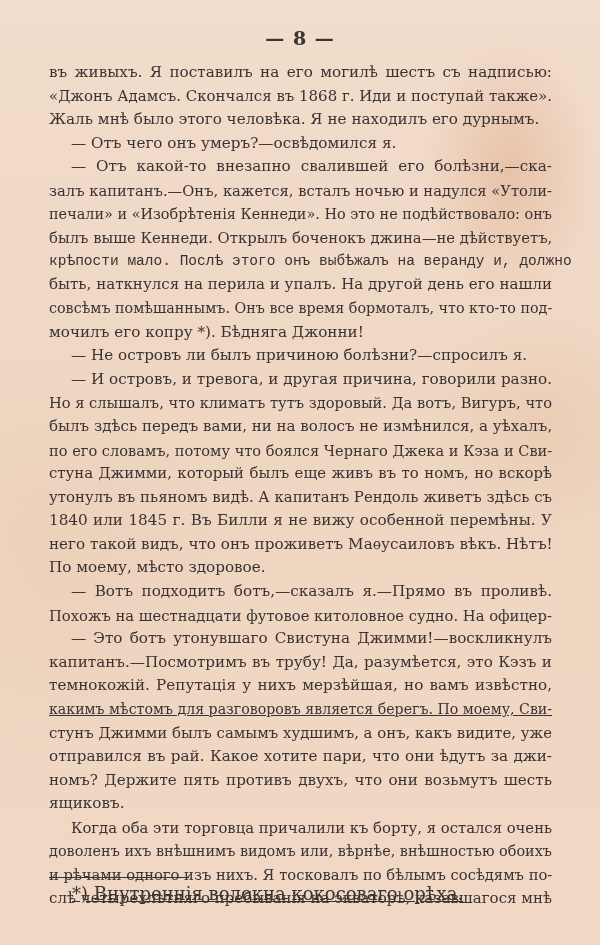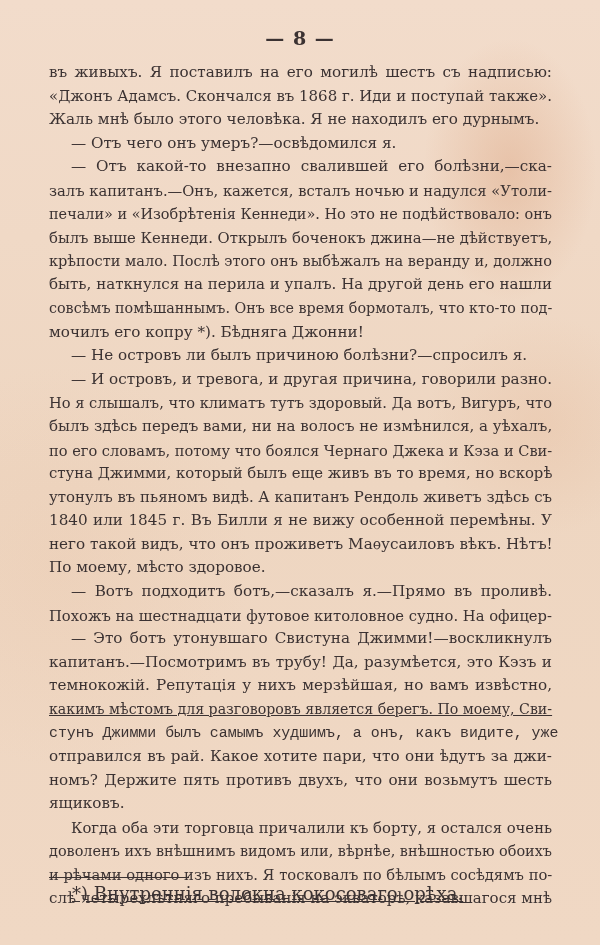--- a/index.html
+++ b/index.html
@@ -83,41 +83,41 @@
 
 <div class="text-block" id="text-block">
     <span class="line">въ живыхъ. Я поставилъ на его могилѣ шестъ съ надписью:</span>
     <span class="line" style="font-size: 14.9666px;">«Джонъ Адамсъ. Скончался въ 1868 г. Иди и поступай также».</span>
     <span class="line last">Жаль мнѣ было этого человѣка. Я не находилъ его дурнымъ.</span>
     <span class="line indent last">— Отъ чего онъ умеръ?—освѣдомился я.</span>
     <span class="line indent">— Отъ какой-то внезапно свалившей его болѣзни,—ска-</span>
     <span class="line" style="font-size: 14.7301px;">залъ капитанъ.—Онъ, кажется, всталъ ночью и надулся «Утоли-</span>
     <span class="line" style="font-size: 14.4252px;">печали» и «Изобрѣтенія Кеннеди». Но это не подѣйствовало: онъ</span>
     <span class="line" style="font-size: 14.8009px;">былъ выше Кеннеди. Открылъ боченокъ джина—не дѣйствуетъ,</span>
-    <span class="line" style="font-size: 14.538px;">крѣпости мало. Послѣ этого онъ выбѣжалъ на веранду и, должно</span>
+    <span class="line" style="font-size: 14.538px; font-family: Liberation Mono, monospace;">крѣпости мало. Послѣ этого онъ выбѣжалъ на веранду и, должно</span>
     <span class="line" style="font-size: 15.0652px;">быть, наткнулся на перила и упалъ. На другой день его нашли</span>
     <span class="line" style="font-size: 14.3025px;">совсѣмъ помѣшаннымъ. Онъ все время бормоталъ, что кто-то под-</span>
     <span class="line last">мочилъ его копру *). Бѣдняга Джонни!</span>
     <span class="line indent last">— Не островъ ли былъ причиною болѣзни?—спросилъ я.</span>
     <span class="line indent">— И островъ, и тревога, и другая причина, говорили разно.</span>
     <span class="line" style="font-size: 14.6415px;">Но я слышалъ, что климатъ тутъ здоровый. Да вотъ, Вигуръ, что</span>
     <span class="line" style="font-size: 15.0541px;">былъ здѣсь передъ вами, ни на волосъ не измѣнился, а уѣхалъ,</span>
     <span class="line" style="font-size: 14.5834px;">по его словамъ, потому что боялся Чернаго Джека и Кэза и Сви-</span>
-    <span class="line" style="font-size: 14.8612px;">стуна Джимми, который былъ еще живъ въ то время, но вскорѣ</span>
+    <span class="line" style="font-size: 14.8612px;">стуна Джимми, который былъ еще живъ въ то номъ, но вскорѣ</span>
     <span class="line" style="font-size: 14.9342px;">утонулъ въ пьяномъ видѣ. А капитанъ Рендоль живетъ здѣсь съ</span>
     <span class="line">1840 или 1845 г. Въ Билли я не вижу особенной перемѣны. У</span>
     <span class="line">него такой видъ, что онъ проживетъ Маѳусаиловъ вѣкъ. Нѣтъ!</span>
     <span class="line last">По моему, мѣсто здоровое.</span>
     <span class="line indent">— Вотъ подходитъ ботъ,—сказалъ я.—Прямо въ проливѣ.</span>
     <span class="line" style="font-size: 14.7496px;">Похожъ на шестнадцати футовое китоловное судно. На офицер-</span>
     <span class="line indent">— Это ботъ утонувшаго Свистуна Джимми!—воскликнулъ</span>
     <span class="line">капитанъ.—Посмотримъ въ трубу! Да, разумѣется, это Кэзъ и</span>
     <span class="line">темнокожій. Репутація у нихъ мерзѣйшая, но вамъ извѣстно,</span>
     <span class="line" style="font-size: 14.1651px; text-decoration: underline;">какимъ мѣстомъ для разговоровъ является берегъ. По моему, Сви-</span>
-    <span class="line" style="font-size: 14.906px; font-family: Liberation Mono, monospace;">стунъ Джимми былъ самымъ худшимъ, а онъ, какъ видите, уже</span>
+    <span class="line" style="font-size: 14.906px;">стунъ Джимми былъ самымъ худшимъ, а онъ, какъ видите, уже</span>
     <span class="line">отправился въ рай. Какое хотите пари, что они ѣдутъ за джи-</span>
     <span class="line">номъ? Держите пять противъ двухъ, что они возьмутъ шесть</span>
     <span class="line last">ящиковъ.</span>
     <span class="line indent" style="font-size: 14.8075px;">Когда оба эти торговца причалили къ борту, я остался очень</span>
     <span class="line" style="font-size: 14.4333px;">доволенъ ихъ внѣшнимъ видомъ или, вѣрнѣе, внѣшностью обоихъ</span>
     <span class="line" style="font-size: 14.7225px;">и рѣчами одного изъ нихъ. Я тосковалъ по бѣлымъ сосѣдямъ по-</span>
     <span class="line" style="font-size: 15.0135px;">слѣ четырехлѣтняго пребыванія на экваторѣ, казавшагося мнѣ</span>
   </div>
 
 <div class="footnote-rule"></div>

